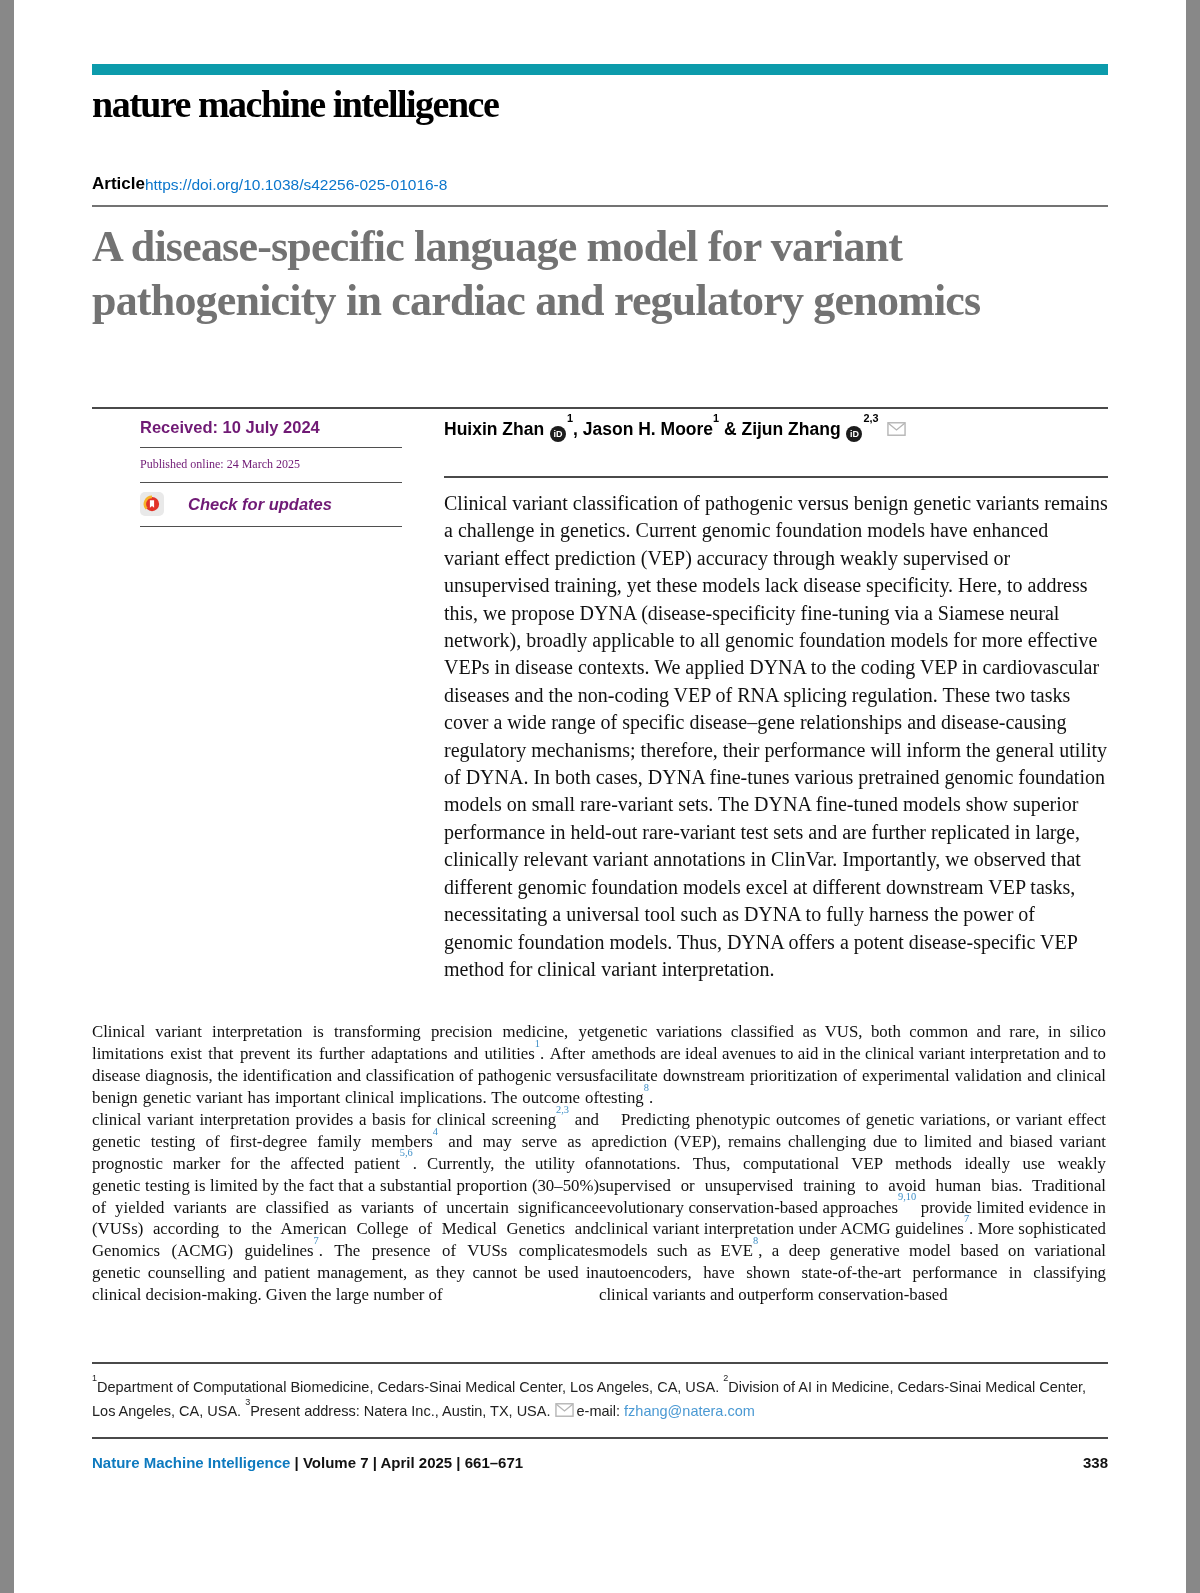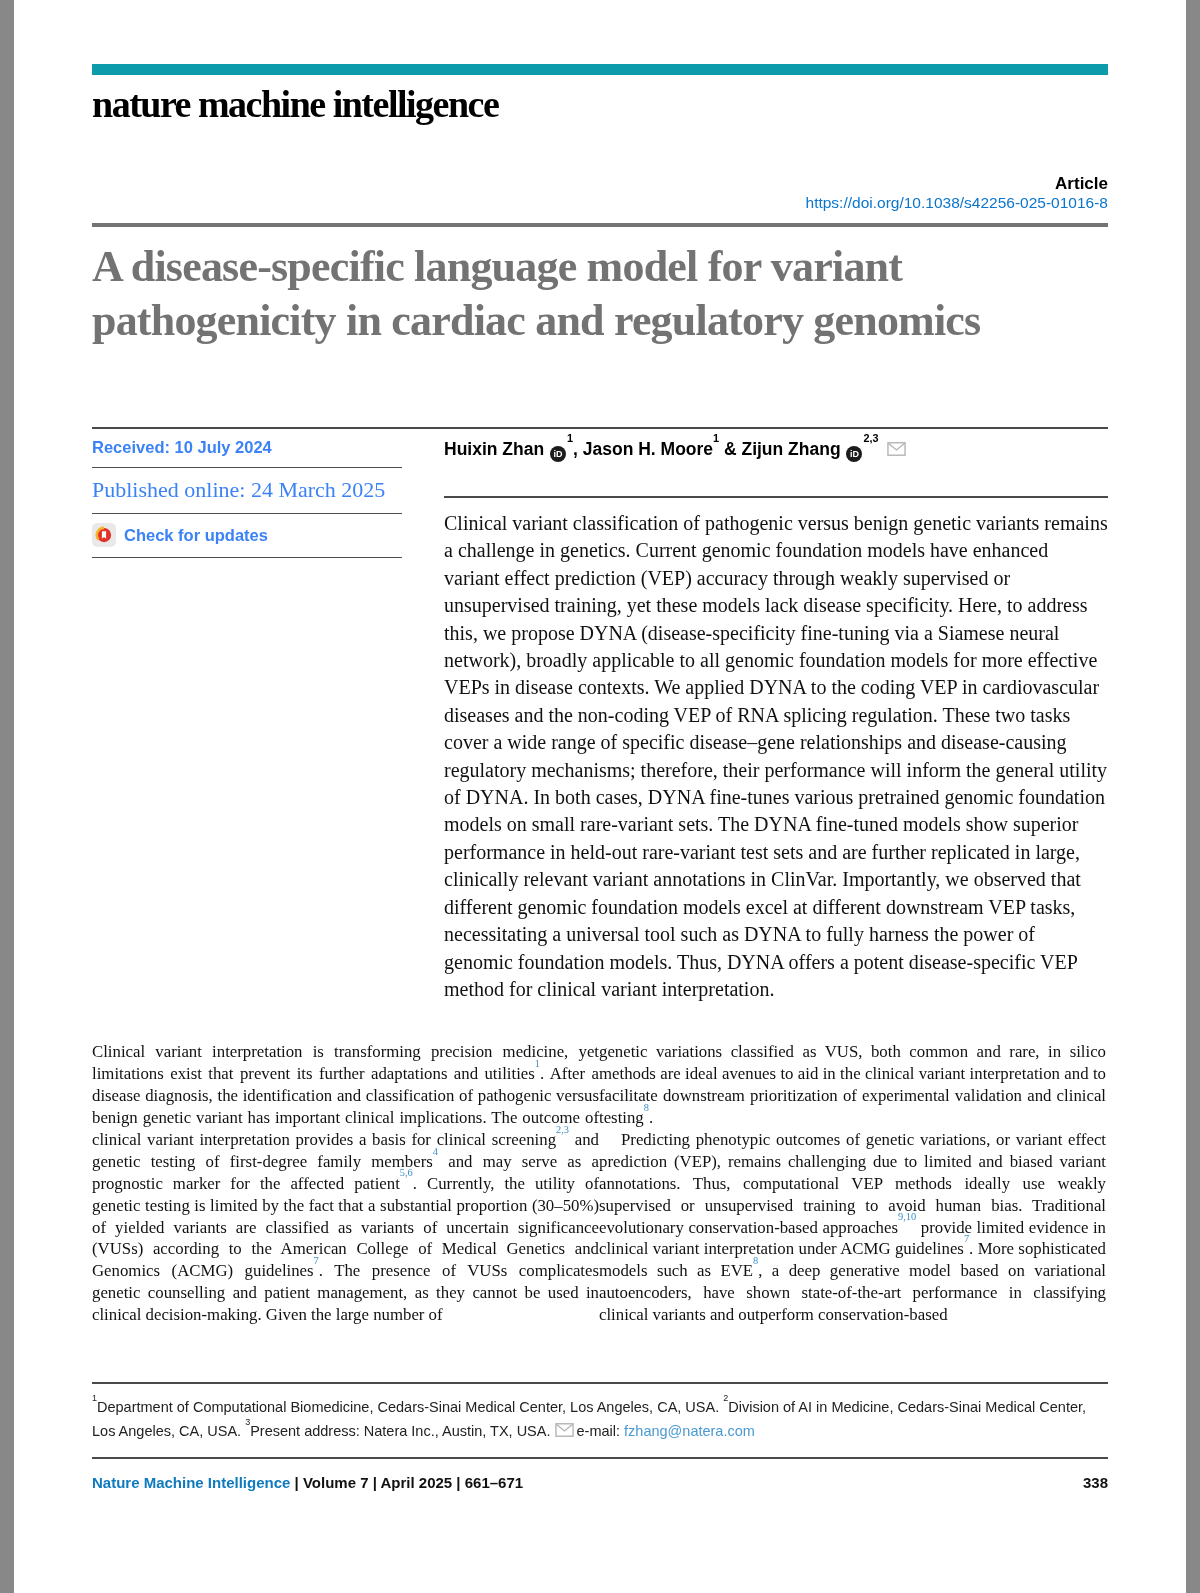--- a/index.html
+++ b/index.html
@@ -13,40 +13,40 @@
 
   .teal-bar { height:11px; background:#0c9bab; }
 
   .logo {
     margin-top:7px;
     font-family:"Liberation Serif", serif;
     font-weight:700; font-size:38px; letter-spacing:-1.5px; color:#000;
   }
 
   .header-row {
-    display:flex; justify-content:flex-end; align-items:flex-end;
-    margin-top:48px; padding-bottom:11px; border-bottom:4px solid #737373;flex-direction:column;
+    display:flex; justify-content:flex-start; align-items:flex-end;
+    margin-top:48px; padding-bottom:11px; border-bottom:2px solid #737373;
   }
   .article-label { font-family:"Liberation Sans", sans-serif; font-weight:700; font-size:17px; color:#000; }
   .doi-link { font-family:"Liberation Sans", sans-serif; font-size:15.5px; color:#0b76cc; text-decoration:none; }
 
   .title {
     margin-top:13px;
     font-family:"Liberation Serif", serif; font-weight:700;
     font-size:44px; line-height:54px; letter-spacing:-0.8px; color:#737373;
   }
 
   .mid { display:flex; margin-top:79px; border-top:2px solid #4a4a4a; }
   .meta-col { width:310px; flex:none; }
   .meta-row {
     border-bottom:1.5px solid #4f4f4f; padding:9px 0 10px 0;
-    font-family:"Liberation Sans", sans-serif; font-weight:700; font-size:16.5px; color:#3b82f6;
+    font-family:"Liberation Sans", sans-serif; font-weight:700; font-size:16.5px; color:#701a75;margin-left:48px;
   }
-  .meta-row.serif { font-family:"Liberation Serif", serif; font-weight:400; font-size:22px; }
-  .meta-row.check { display:flex; align-items:center; gap:8px; cursor:pointer; }
+  .meta-row.serif { font-family:"Liberation Serif", serif; font-weight:400; font-size:12px; }
+  .meta-row.check { display:flex; align-items:center; gap:24px; cursor:pointer;font-style:italic; }
   .crossmark-bg {
     width:24px; height:24px; border-radius:5px; background:#e9e9e9;
     display:inline-flex; align-items:center; justify-content:center; flex:none;
   }
 
   .right-col { flex:1; margin-left:42px; }
   .authors {
     padding-top:10px;
     font-family:"Liberation Sans", sans-serif; font-weight:700; font-size:17.5px; color:#000;
   }

